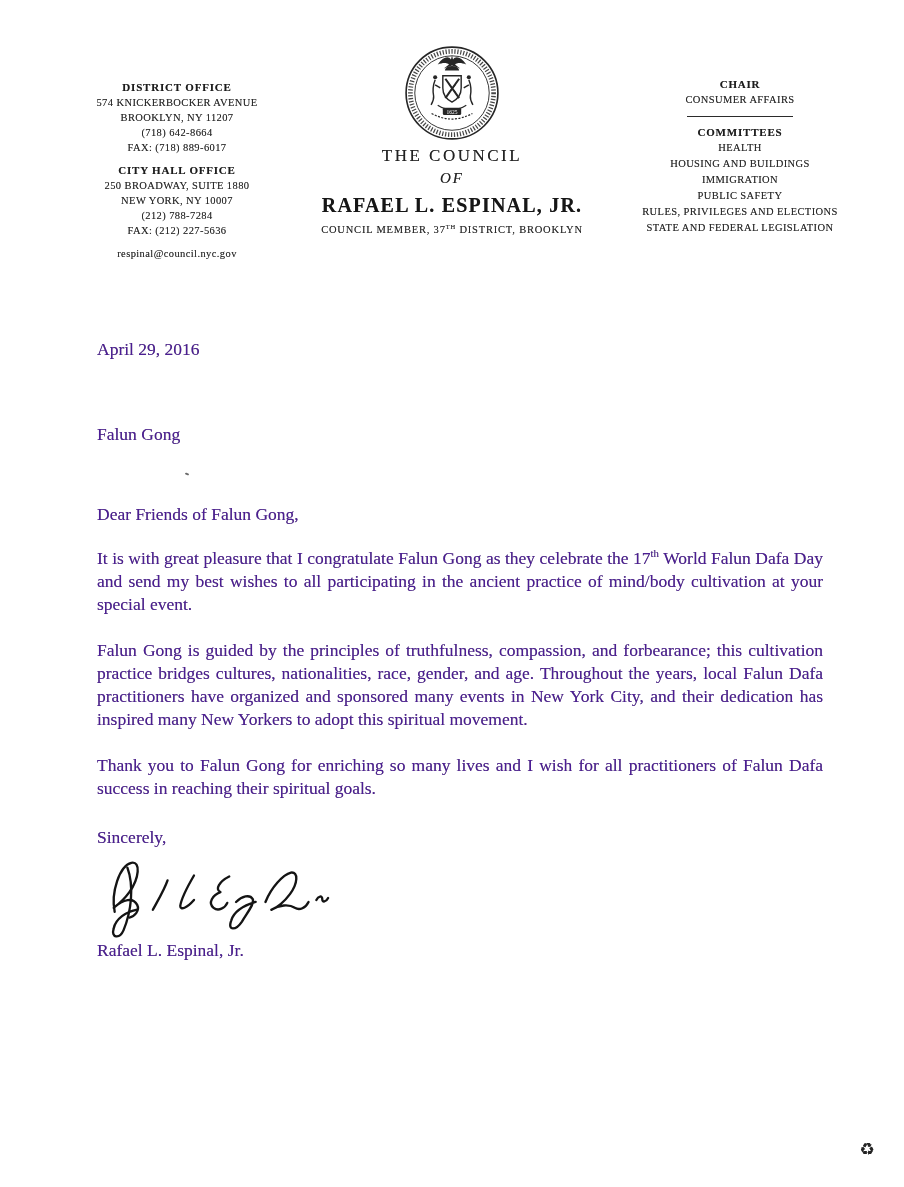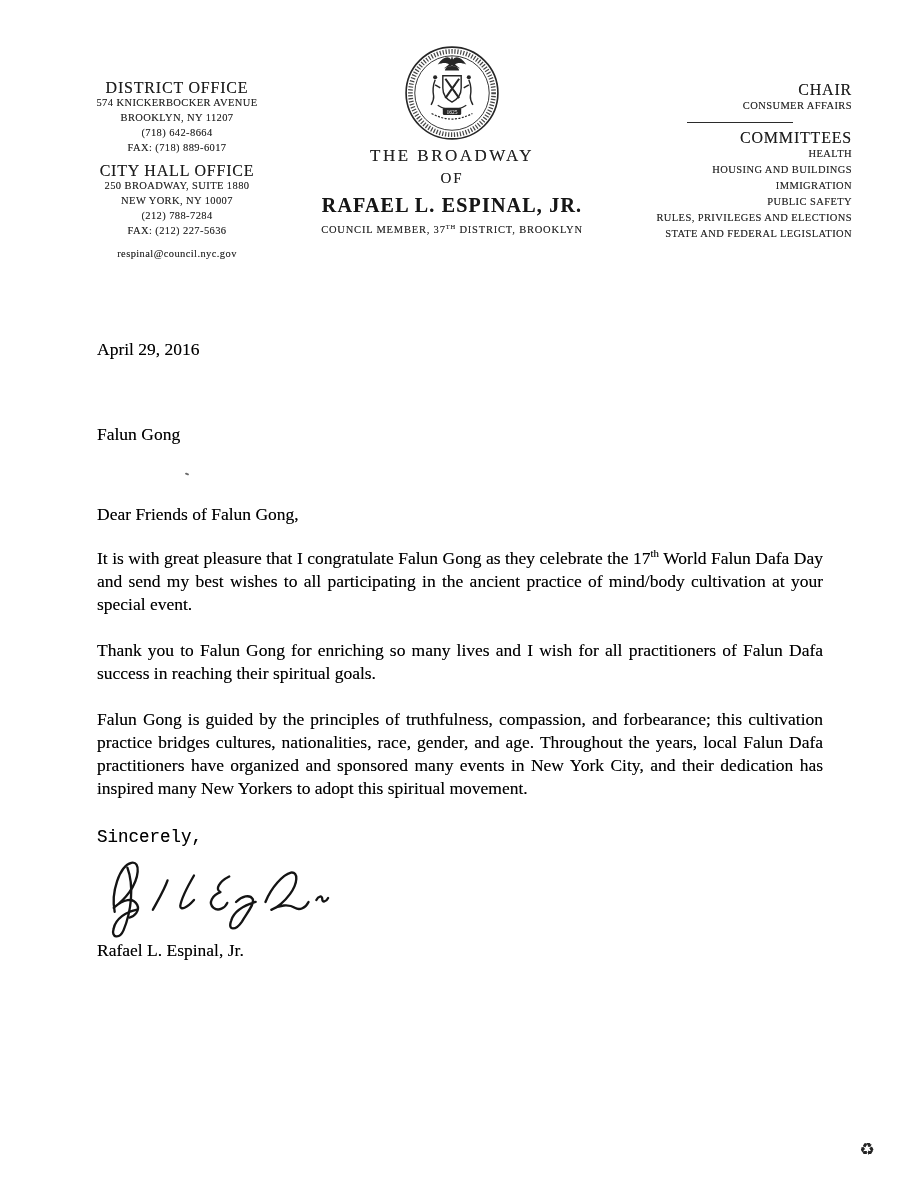--- a/index.html
+++ b/index.html
@@ -13,56 +13,56 @@
     text-shadow: 0 0 0.4px rgba(40,40,40,0.55);
   }
 
   
   .lh-left {
     position: absolute; left: 58px; top: 80px; width: 238px;
     text-align: center; font-size: 10.5px; line-height: 15px;
     letter-spacing: 0.4px; color: #2a2a2a;
   }
   .lh-right {
-    position: absolute; left: 628px; top: 82px; width: 224px;
-    text-align: right; font-size: 10.5px; line-height: 16px;
+    position: absolute; left: 628px; top: 76px; width: 224px;
+    text-align: center; font-size: 10.5px; line-height: 16px;
     letter-spacing: 0.4px; color: #2a2a2a;
   }
-  .lh-heading { font-weight: normal; font-size: 16px; letter-spacing: 0.8px; color: #1c1c1c; }
+  .lh-heading { font-weight: bold; font-size: 11px; letter-spacing: 0.8px; color: #1c1c1c; }
   .lh-gap { height: 8px; }
   .divider {
     width: 106px; border: 0; border-top: 1.4px solid #2b2b2b;
     margin: 8px auto 7px auto;
   }
   .lh-center {
     position: absolute; left: 302px; top: 40px; width: 300px;
     text-align: center;
   }
   .seal-wrap { width: 102px; height: 102px; margin: 0 auto 4px auto; }
   .org-line1 { font-size: 17px; letter-spacing: 2.5px; margin-top: 2px; color: #222; }
-  .org-line2 { font-size: 15px; letter-spacing: 2px; margin-top: 4px; color: #222; }
+  .org-line2 { font-size: 15px; letter-spacing: 2px; margin-top: 4px; color: #222; font-style: italic; }
   .org-line3 { font-size: 17px; letter-spacing: 1.5px; margin-top: 4px; white-space: nowrap; color: #222; }
   .member-name { font-size: 20px; font-weight: bold; letter-spacing: 1.2px; margin-top: 7px; white-space: nowrap; color: #161616; }
   .member-title { font-size: 10.5px; letter-spacing: 0.8px; margin-top: 7px; white-space: nowrap; color: #2a2a2a; }
   .member-title sup, .p-sup { font-size: 0.62em; vertical-align: super; line-height: 0; }
 
   
   .body {
     position: absolute; left: 97px; top: 338px; width: 726px;
-    font-size: 17.5px; line-height: 23px; color: #000000;
+    font-size: 17.5px; line-height: 23px; color: #4c1d95;
   }
   .date { margin: 0 0 62px 0; }
   .recipient { margin: 0 0 27px 0; }
   .scan-artifact {
     display: block; width: 4px; height: 2px; background: #6a6a6a;
     margin: 0 0 0 88px; transform: rotate(20deg); border-radius: 1px;
   }
   .salutation { margin: 28px 0 21px 0; }
   .para { margin: 0 0 23px 0; text-align: justify; font-family: Liberation Serif, serif; }
-  .closing { margin: 26px 0 0 0; font-family: Liberation Mono, monospace; }
+  .closing { margin: 26px 0 0 0; }
   .signature { margin: 2px 0 0 2px; height: 82px; }
   .sig-name { margin: 6px 0 0 0; }
   .sig-title { margin: 0; }
 
   .recycle-mark {
     position: absolute; left: 858px; top: 1141px;
     width: 18px; height: 18px; font-size: 17px; line-height: 18px;
     color: #242424; text-align: center;
   }
 </style>
@@ -107,21 +107,21 @@
           <circle cx="66.5" cy="36.5" r="2" fill="#262626" stroke="none"></circle>
           <path d="M66.5,39 c2,5 2.5,11 1.5,16 c-0.3,3 1,6 2.5,8.5 M66.5,44 l-5,3" stroke-width="1.4"></path>
 
           <path d="M36,64 q14,9 28,0" stroke-width="1.2"></path>
           <path d="M30,72 q20,11 40,0" stroke-width="1.2" stroke-dasharray="2 1.4"></path>
         </g>
         <rect x="41" y="66.5" width="18" height="7" rx="1.5" fill="#262626"></rect>
         <text x="50" y="72.4" font-size="5.4" text-anchor="middle" fill="#ffffff" font-family="Liberation Serif, serif">1625</text>
       </svg>
     </div>
-    <div class="org-line1">THE BROADWAY</div>
+    <div class="org-line1">THE COUNCIL</div>
     <div class="org-line2">OF</div>
     <div class="member-name">RAFAEL L. ESPINAL, JR.</div>
     <div class="member-title"><span>COUNCIL MEMBER, 37</span><sup>TH</sup><span> DISTRICT, BROOKLYN</span></div>
   </div>
 
   <div class="lh-right">
     <div class="lh-heading">CHAIR</div>
     <div>CONSUMER AFFAIRS</div>
     <hr class="divider">
     <div class="lh-heading">COMMITTEES</div>
@@ -134,23 +134,23 @@
   </div>
 
   <div class="body">
     <p class="date">April 29, 2016</p>
     <p class="recipient">Falun Gong</p>
     <span class="scan-artifact"></span>
     <p class="salutation">Dear Friends of Falun Gong,</p>
 
     <p class="para"><span>It is with great pleasure that I congratulate Falun Gong as they celebrate the 17</span><sup class="p-sup">th</sup><span> World Falun Dafa Day and send my best wishes to all participating in the ancient practice of mind/body cultivation at your special event.</span></p>
 
+    <p class="para">Falun Gong is guided by the principles of truthfulness, compassion, and forbearance; this cultivation practice bridges cultures, nationalities, race, gender, and age. Throughout the years, local Falun Dafa practitioners have organized and sponsored many events in New York City, and their dedication has inspired many New Yorkers to adopt this spiritual movement.</p>
+
     <p class="para">Thank you to Falun Gong for enriching so many lives and I wish for all practitioners of Falun Dafa success in reaching their spiritual goals.</p>
-
-    <p class="para">Falun Gong is guided by the principles of truthfulness, compassion, and forbearance; this cultivation practice bridges cultures, nationalities, race, gender, and age. Throughout the years, local Falun Dafa practitioners have organized and sponsored many events in New York City, and their dedication has inspired many New Yorkers to adopt this spiritual movement.</p>
 
     <p class="closing">Sincerely,</p>
 
     <div class="signature">
       <svg viewBox="0 0 240 100" width="235" height="98" xmlns="http://www.w3.org/2000/svg">
         <g fill="none" stroke="#141414" stroke-width="2.4" stroke-linecap="round" stroke-linejoin="round">
           <path d="M16,62 C12,42 21,15 33,12 C43,10 41,28 31,42 C26,49 19,55 15,58 C25,49 35,47 39,55 C42,61 36,67 31,68"></path>
           <path d="M29,17 C36,36 33,62 25,81 C21,90 12,89 15,79 C17,69 28,62 38,60"></path>
           <path d="M55,60 C61,49 67,39 70,30"></path>
           <path d="M97,25 C90,37 84,49 83,56 C83,61 90,58 97,50"></path>

